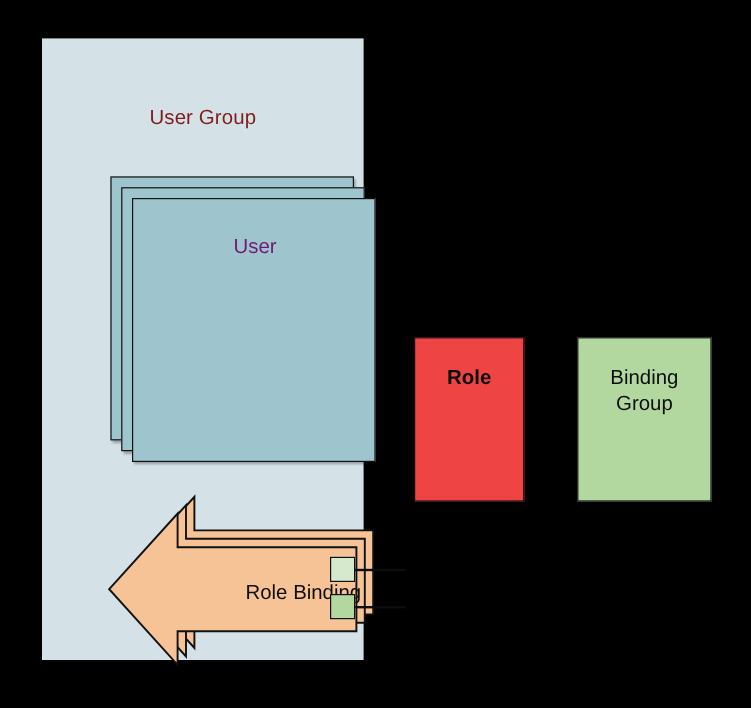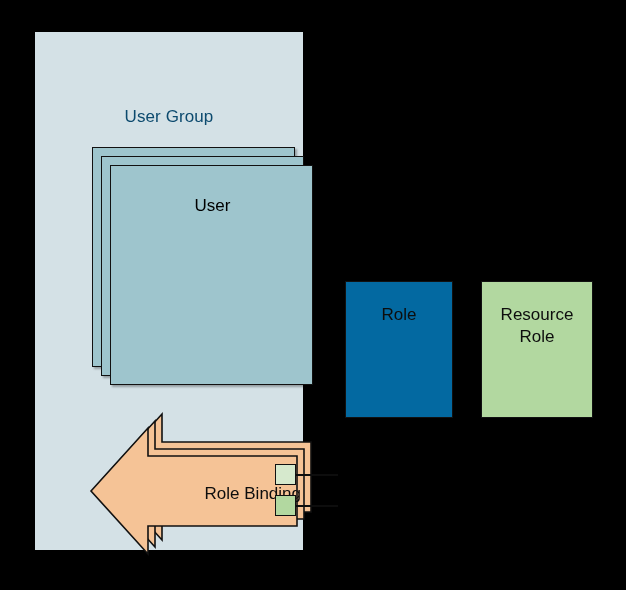--- a/index.html
+++ b/index.html
@@ -31,25 +31,25 @@
     left: 35px;
     top: 32px;
     width: 268px;
     height: 518px;
     background: #d4e1e6;
     box-sizing: border-box;
   }
   .user-group-title {
     position: absolute;
     left: 0;
-    top: 75px;
+    top: 56px;
     width: 268px;
     text-align: center;
     font-size: 17px;
-    color: #0c4a6e;
+    color: #7f1d1d;
     letter-spacing: 0.1px;
     line-height: 20px;
   }
 
   
   .user-stack {
     position: absolute;
     left: 57px;
     top: 115px;
     width: 221px;
@@ -71,21 +71,21 @@
   .user-card-front {
     left: 18px;  top: 18px;  width: 203px; height: 220px;
   }
   .user-label {
     position: absolute;
     left: 0;
     top: 30px;
     width: 203px;
     text-align: center;
     font-size: 17px;
-    color: #000000;
+    color: #701a75;
     line-height: 20px;
   }
 
   
   .rolebinding-stack {
     position: absolute;
     left: 50px;
     top: 362px;
     width: 236px;
     height: 168px;
@@ -131,22 +131,23 @@
   .connector-resource { left: 261px; top: 473px; width: 42px; }
 
   
   .entity-box {
     position: absolute;
     box-sizing: border-box;
     border: 1.2px solid #111111;
     box-shadow: 2px 2px 2px rgba(0,0,0,0.22);
   }
   .role-box {
-    left: 345px; top: 281px; width: 108px; height: 137px;
-    background: #0369a1;
+    left: 345px; top: 281px; width: 92px; height: 137px;
+    background: #ef4444;
+    font-weight: bold;
   }
   .resource-box {
     left: 481px; top: 281px; width: 112px; height: 137px;
     background: #b2d8a0;
   }
   .entity-label {
     position: absolute;
     left: 0;
     top: 22px;
     width: 100%;
@@ -204,16 +205,16 @@
     <div class="connector connector-role"></div>
     <div class="connector connector-resource"></div>
 
   </div>
 
   <div class="entity-box role-box">
     <div class="entity-label">Role</div>
   </div>
 
   <div class="entity-box resource-box">
-    <div class="entity-label">Resource Role</div>
+    <div class="entity-label">Binding Group</div>
   </div>
 
 </div>
 
 </body></html>

